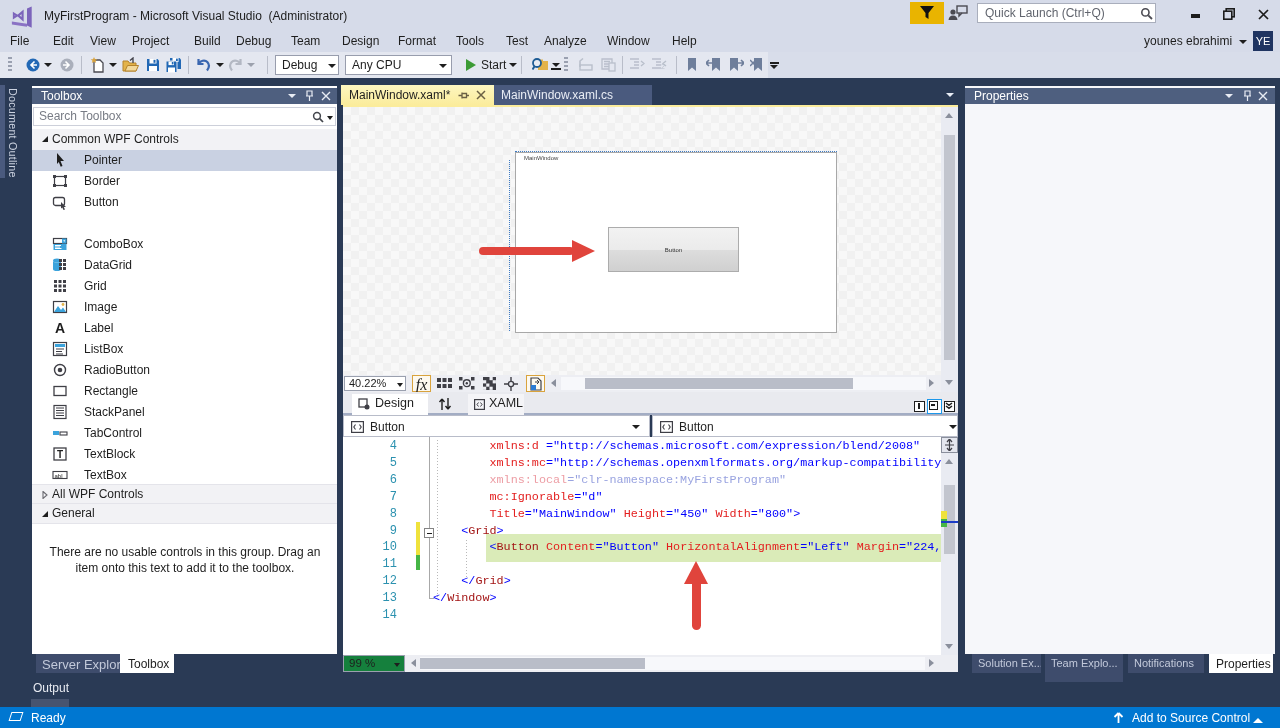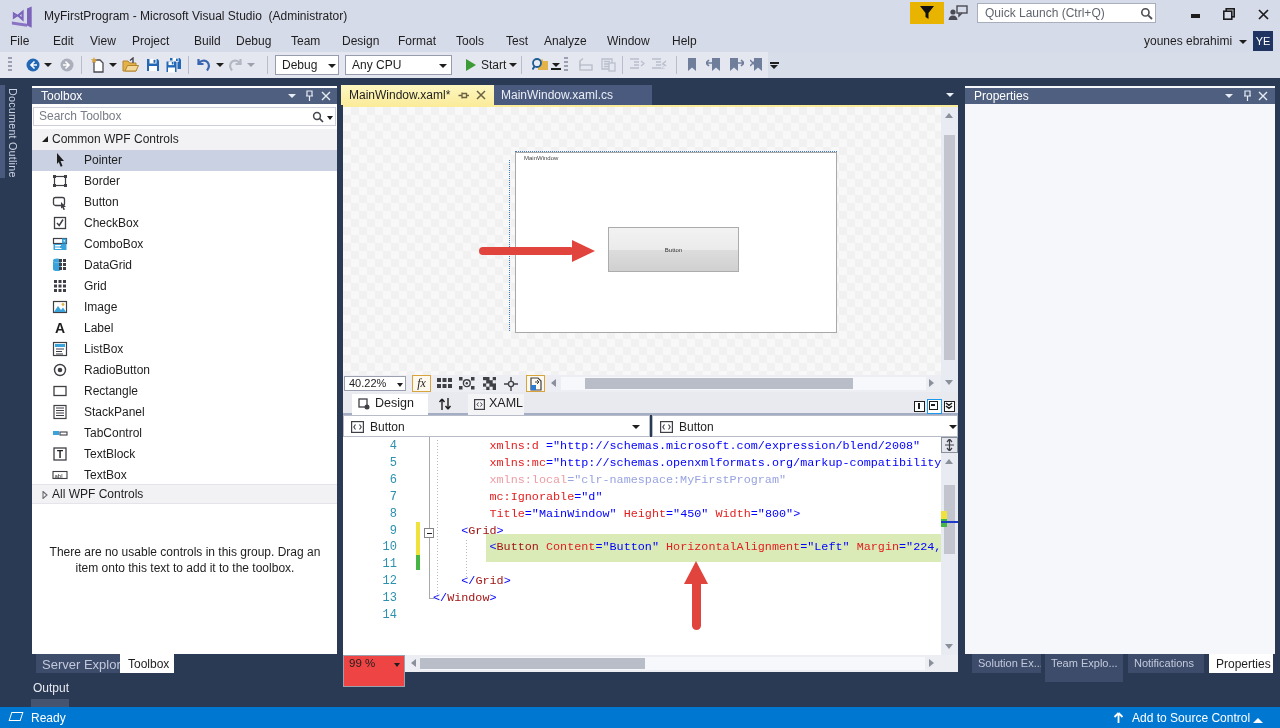--- a/index.html
+++ b/index.html
@@ -242,27 +242,20 @@
         </svg></span>
   <div class="abs" style="left:52px;top:3px;">Pointer</div>
 </div>
 <div class="abs" style="left:0px;top:105.8px;width:305px;height:21px;">
   <span class="abs" style="left:20px;top:2px;width:16px;height:16px;"><svg width="16" height="16" viewBox="0 0 16 16">
           <rect x="1.5" y="3.5" width="11" height="8" rx="2" fill="none" stroke="#3F3F46" stroke-width="1.3"></rect>
           <path d="M9 8 L14 13 L11.8 13 L13 15.5 L11.5 16 L10.3 13.4 L9 14.6 Z" fill="#3F3F46"></path>
         </svg></span>
   <div class="abs" style="left:52px;top:3px;">Button</div>
 </div>
-<div class="abs" style="left:0px;top:126.9px;width:305px;height:21px;">
-  <span class="abs" style="left:20px;top:2px;width:16px;height:16px;"><svg width="16" height="16" viewBox="0 0 16 16">
-          <rect x="2.5" y="2.5" width="11" height="11" fill="none" stroke="#3F3F46" stroke-width="1.3"></rect>
-          <path d="M5 8 L7.2 10.5 L11 4.5" fill="none" stroke="#3F3F46" stroke-width="1.5"></path>
-        </svg></span>
-  <div class="abs" style="left:52px;top:3px;">CheckBox</div>
-</div>
 <div class="abs" style="left:0px;top:147.9px;width:305px;height:21px;">
   <span class="abs" style="left:20px;top:2px;width:16px;height:16px;"><svg width="16" height="16" viewBox="0 0 16 16">
           <rect x="1.5" y="2.5" width="13" height="5" fill="none" stroke="#3F3F46" stroke-width="1.2"></rect>
           <rect x="10" y="2.5" width="4.5" height="5" fill="#3BA3DC"></rect>
           <path d="M11.3 4.2 L13.2 4.2 L12.25 6 Z" fill="#fff"></path>
           <rect x="1.5" y="8" width="13" height="6" fill="#3BA3DC"></rect>
           <path d="M3 9.5 L9 9.5 M3 11 L8 11 M3 12.5 L9.5 12.5" stroke="#fff" stroke-width="1"></path>
         </svg></span>
   <div class="abs" style="left:52px;top:3px;">ComboBox</div>
 </div>
@@ -359,20 +352,26 @@
           <text x="2.5" y="10.5" font-family="Liberation Sans" font-size="6" fill="#1E1E1E">abl</text>
         </svg></span>
   <div class="abs" style="left:52px;top:3px;">TextBox</div>
 </div>
 <div class="abs" style="left:0;top:398.3px;width:305px;height:20px;background:#F2F2F5;border-top:1px solid #E4E4EA;border-bottom:1px solid #E4E4EA;">
       <svg class="abs" style="left:9px;top:6px" width="8" height="8" viewBox="0 0 8 8">
         <path d="M2 0.5 L6 4 L2 7.5 Z" fill="none" stroke="#6A6A70" stroke-width="1.1"></path>
       </svg>
       <div class="abs" style="left:20px;top:2px;">All WPF Controls</div>
     </div>
+<div class="abs" style="left:0;top:417.5px;width:305px;height:20px;background:#F2F2F5;border-bottom:1px solid #E4E4EA;">
+      <svg class="abs" style="left:9px;top:6px" width="8" height="8" viewBox="0 0 8 8">
+        <path d="M7 1 L7 7 L1 7 Z" fill="#1E1E1E"></path>
+      </svg>
+      <div class="abs" style="left:20px;top:2px;">General</div>
+    </div>
 <div class="abs" style="left:14px;top:458px;width:278px;text-align:center;line-height:16px;">There are no usable controls in this group. Drag an item onto this text to add it to the toolbox.</div>
 </div>
 
 <div class="abs" style="left:36px;top:654px;width:84px;height:19px;background:#3E4C6C;color:#C2C9DA;white-space:nowrap;overflow:hidden;">
     <div class="abs" style="left:6px;top:3px;font-size:13px;">Server Explorer</div>
   </div>
 <div class="abs" style="left:120px;top:654px;width:54px;height:19px;background:#FFFFFF;">
     <div class="abs" style="left:8px;top:3px;">Toolbox</div>
   </div>
 
@@ -449,21 +448,21 @@
   <div class="abs tri-d" style="left:4px;top:6px;border-left-width:4.5px;border-right-width:4.5px;border-top:none;border-bottom:5px solid #8A8F9C;"></div>
   <div class="abs" style="left:3px;top:28px;width:11px;height:225px;background:#C2C5CE;"></div>
   <div class="abs tri-d" style="left:4px;top:273px;border-left-width:4.5px;border-right-width:4.5px;border-top:5px solid #8A8F9C;"></div>
 </div>
 
 <div class="abs" style="left:343px;top:375px;width:598px;height:17px;background:#EDEEF3;">
   <div class="abs" style="left:1px;top:1px;width:62px;height:15px;background:#fff;border:1px solid #9AA0AE;">
     <div class="abs" style="left:4px;top:0px;font-size:11px;">40.22%</div>
     <div class="abs tri-d" style="left:52px;top:6px;border-left-width:3.5px;border-right-width:3.5px;"></div>
   </div>
-  <div class="abs" style="left:69px;top:0px;width:19px;height:17px;background:#FDF9EF;border:1px solid #D9A33D;font-style:italic;font-size:12px;text-align:center;font-family:'Liberation Serif',serif;"><i>fx</i></div>
+  <div class="abs" style="left:69px;top:0px;width:19px;height:17px;background:#FDF9EF;border:1px solid #D9A33D;font-style:italic;font-size:16px;text-align:center;font-family:'Liberation Serif',serif;"><i>fx</i></div>
   <svg class="abs" style="left:94px;top:3px" width="15" height="11" viewBox="0 0 15 11">
       <g fill="#3F3F46">
         <rect x="0" y="0" width="4" height="4"></rect>
         <rect x="5.5" y="0" width="4" height="4"></rect>
         <rect x="11" y="0" width="4" height="4"></rect>
         <rect x="0" y="6" width="4" height="4"></rect>
         <rect x="5.5" y="6" width="4" height="4"></rect>
         <rect x="11" y="6" width="4" height="4"></rect>
       </g>
     </svg>
@@ -598,21 +597,21 @@
   </div>
   <div class="abs tri-d" style="left:4px;top:22px;border-left-width:4.5px;border-right-width:4.5px;border-top:none;border-bottom:5px solid #8A8F9C;"></div>
   <div class="abs" style="left:3px;top:48px;width:11px;height:69px;background:#C2C5CE;"></div>
   <div class="abs" style="left:0px;top:74px;width:6px;height:8px;background:#EFE23C;"></div>
   <div class="abs" style="left:0px;top:82px;width:6px;height:8px;background:#45B545;"></div>
   <div class="abs" style="left:0px;top:84px;width:17px;height:2px;background:#1B3CC7;"></div>
   <div class="abs tri-d" style="left:4px;top:207px;border-left-width:4.5px;border-right-width:4.5px;border-top:5px solid #8A8F9C;"></div>
 </div>
 
 <div class="abs" style="left:343px;top:655px;width:615px;height:17px;background:#EDEEF3;">
-  <div class="abs" style="left:0px;top:0px;width:62px;height:32px;background:#ef4444;border:1px solid #9AA0AE;">
+  <div class="abs" style="left:0px;top:0px;width:62px;height:17px;background:#15803d;border:1px solid #9AA0AE;">
     <div class="abs" style="left:5px;top:1px;font-size:11.5px;">99 %</div>
     <div class="abs tri-d" style="left:50px;top:7px;border-left-width:3.5px;border-right-width:3.5px;"></div>
   </div>
   <div class="abs" style="left:68px;top:4px;width:0;height:0;border-top:4.5px solid transparent;border-bottom:4.5px solid transparent;border-right:5px solid #8A8F9C;"></div>
   <div class="abs" style="left:77px;top:2px;width:505px;height:13px;background:#F7F8FB;">
     <div class="abs" style="left:0px;top:1px;width:225px;height:11px;background:#B9BDC8;"></div>
   </div>
   <div class="abs" style="left:586px;top:4px;width:0;height:0;border-top:4.5px solid transparent;border-bottom:4.5px solid transparent;border-left:5px solid #8A8F9C;"></div>
 </div>
 

